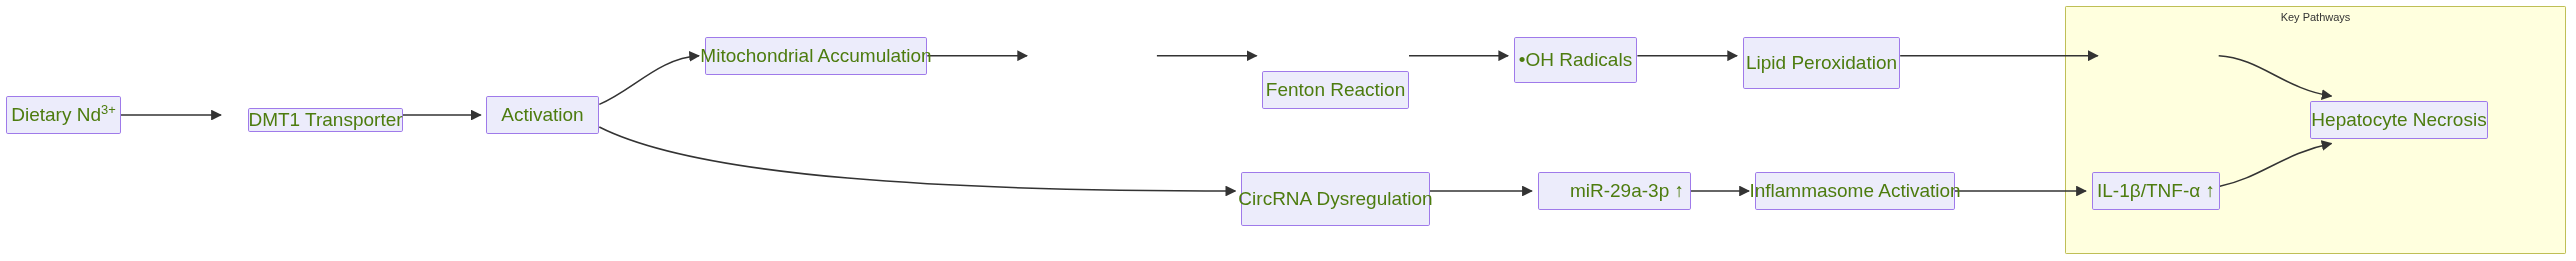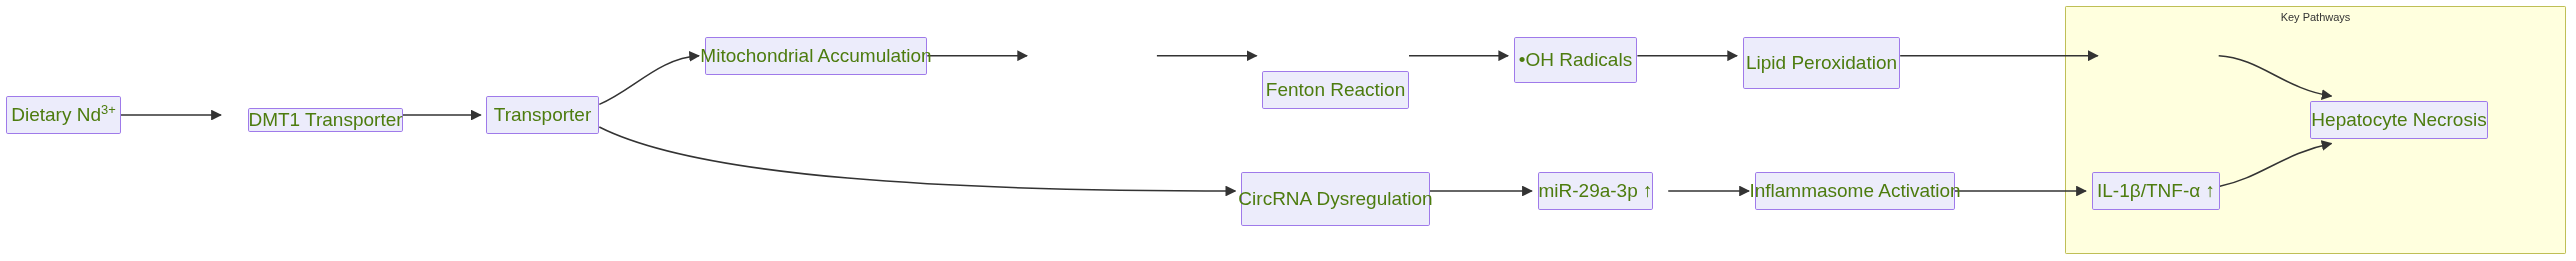--- a/index.html
+++ b/index.html
@@ -103,21 +103,21 @@
     <span class="node-label">
       <span>Dietary Nd</span><sup>3+</sup>
     </span>
   </div>
 
   <div class="node" style="left:227px; top:108px; width:155px; height:24px;margin-left:21px;">
     <span class="node-label">DMT1 Transporter</span>
   </div>
 
   <div class="node" style="left:486px; top:96px; width:113px; height:38px;">
-    <span class="node-label">Transporter</span>
+    <span class="node-label">Activation</span>
   </div>
 
   <div class="node" style="left:705px; top:37px; width:222px; height:38px;">
     <span class="node-label">Mitochondrial Accumulation</span>
   </div>
 
 
   <div class="node" style="left:1262px; top:37px; width:147px; height:38px;margin-top:34px;">
     <span class="node-label">Fenton Reaction</span>
   </div>
@@ -128,21 +128,21 @@
 
   <div class="node" style="left:1743px; top:37px; width:157px; height:52px;">
     <span class="node-label">Lipid Peroxidation</span>
   </div>
 
 
   <div class="node" style="left:1241px; top:172px; width:189px; height:54px;">
     <span class="node-label">CircRNA Dysregulation</span>
   </div>
 
-  <div class="node" style="left:1538px; top:172px; width:115px; height:38px;">
+  <div class="node" style="left:1538px; top:172px; width:153px; height:38px;justify-content:flex-end;">
     <span class="node-label">miR-29a-3p ↑</span>
   </div>
 
   <div class="node" style="left:1755px; top:172px; width:200px; height:38px;">
     <span class="node-label">Inflammasome Activation</span>
   </div>
 
   <div class="node" style="left:2092px; top:172px; width:128px; height:38px;">
     <span class="node-label">IL-1β/TNF-α ↑</span>
   </div>

